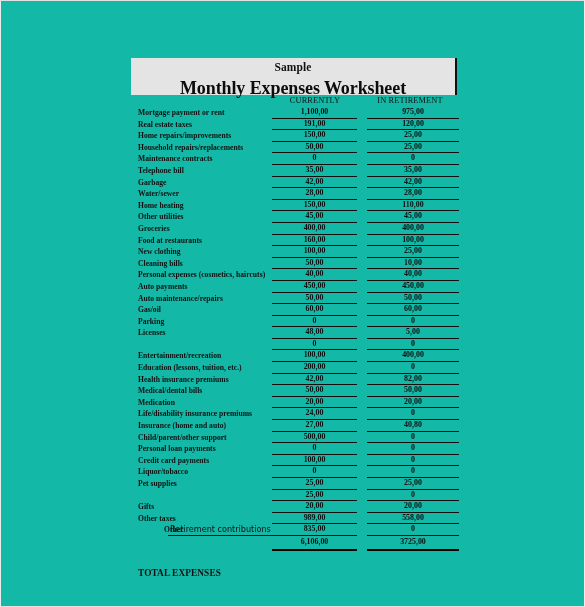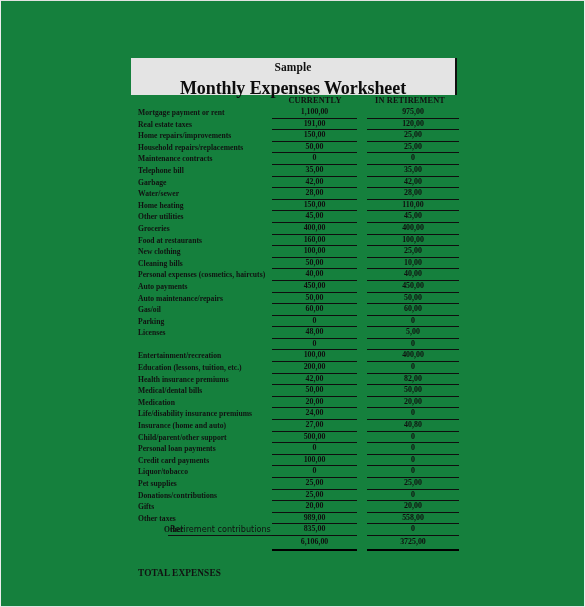--- a/index.html
+++ b/index.html
@@ -10,21 +10,21 @@
   body {
     width: 585px;
     height: 607px;
     font-family: "Liberation Serif", "DejaVu Serif", serif;
     -webkit-font-smoothing: antialiased;
   }
   #page {
     position: relative;
     width: 585px;
     height: 607px;
-    background: #15803d;
+    background: #14b8a6;
     border-top: 1px solid #e2e2e2;
     border-left: 1px solid #ededed;
     border-right: 1px solid #ededed;
     border-bottom: 1px solid #e2e2e2;
     box-sizing: border-box;
     overflow: hidden;
   }
 
   
   #title-band {
@@ -53,21 +53,21 @@
     line-height: 1;
     padding-top: 5px;
     letter-spacing: -.1px;
   }
 
   
   .col-head {
     position: absolute;
     top: 95px;
     font-size: 8.3px;
-    font-weight: bold;
+    font-weight: normal;
     color: #111111;
     text-align: center;
     letter-spacing: .15px;
   }
   #head-currently { left: 268px; width: 92px; }
   #head-retirement { left: 360px; width: 98px; }
 
   
   #table {
     position: absolute;
@@ -311,21 +311,20 @@
         <div class="label">Liquor/tobacco</div>
         <div class="cell c1">0</div>
         <div class="cell c2">0</div>
       </div>
       <div class="row">
         <div class="label">Pet supplies</div>
         <div class="cell c1">25,00</div>
         <div class="cell c2">25,00</div>
       </div>
       <div class="row">
-        <div class="label">Donations/contributions</div>
         <div class="cell c1">25,00</div>
         <div class="cell c2">0</div>
       </div>
       <div class="row">
         <div class="label">Gifts</div>
         <div class="cell c1">20,00</div>
         <div class="cell c2">20,00</div>
       </div>
       <div class="row">
         <div class="label">Other taxes</div>

